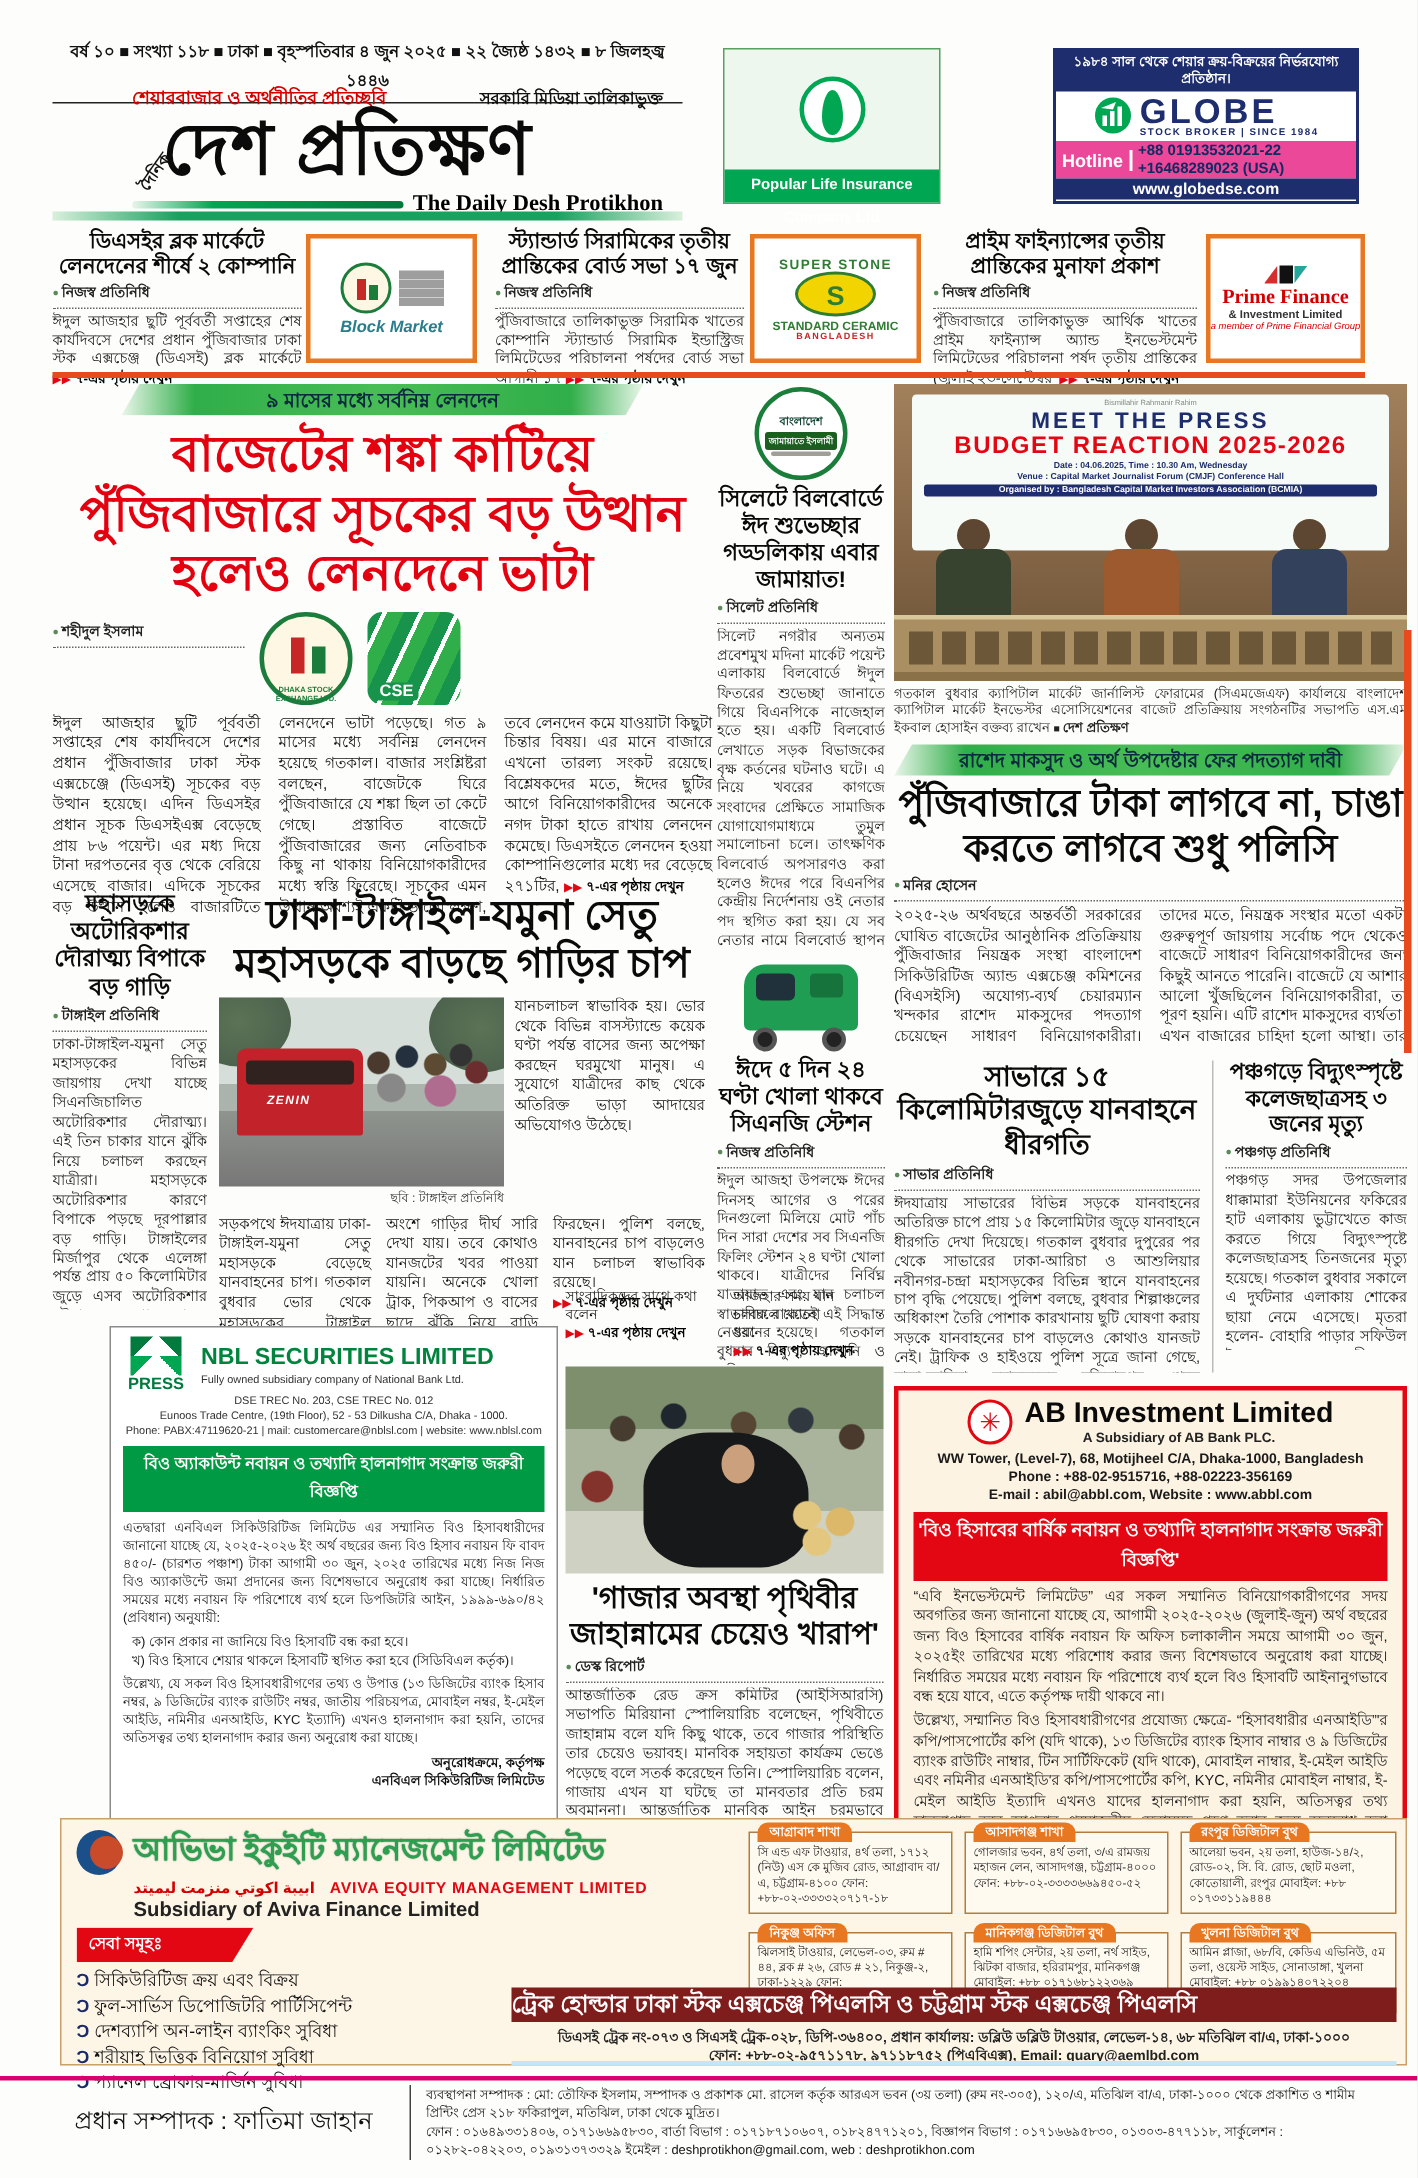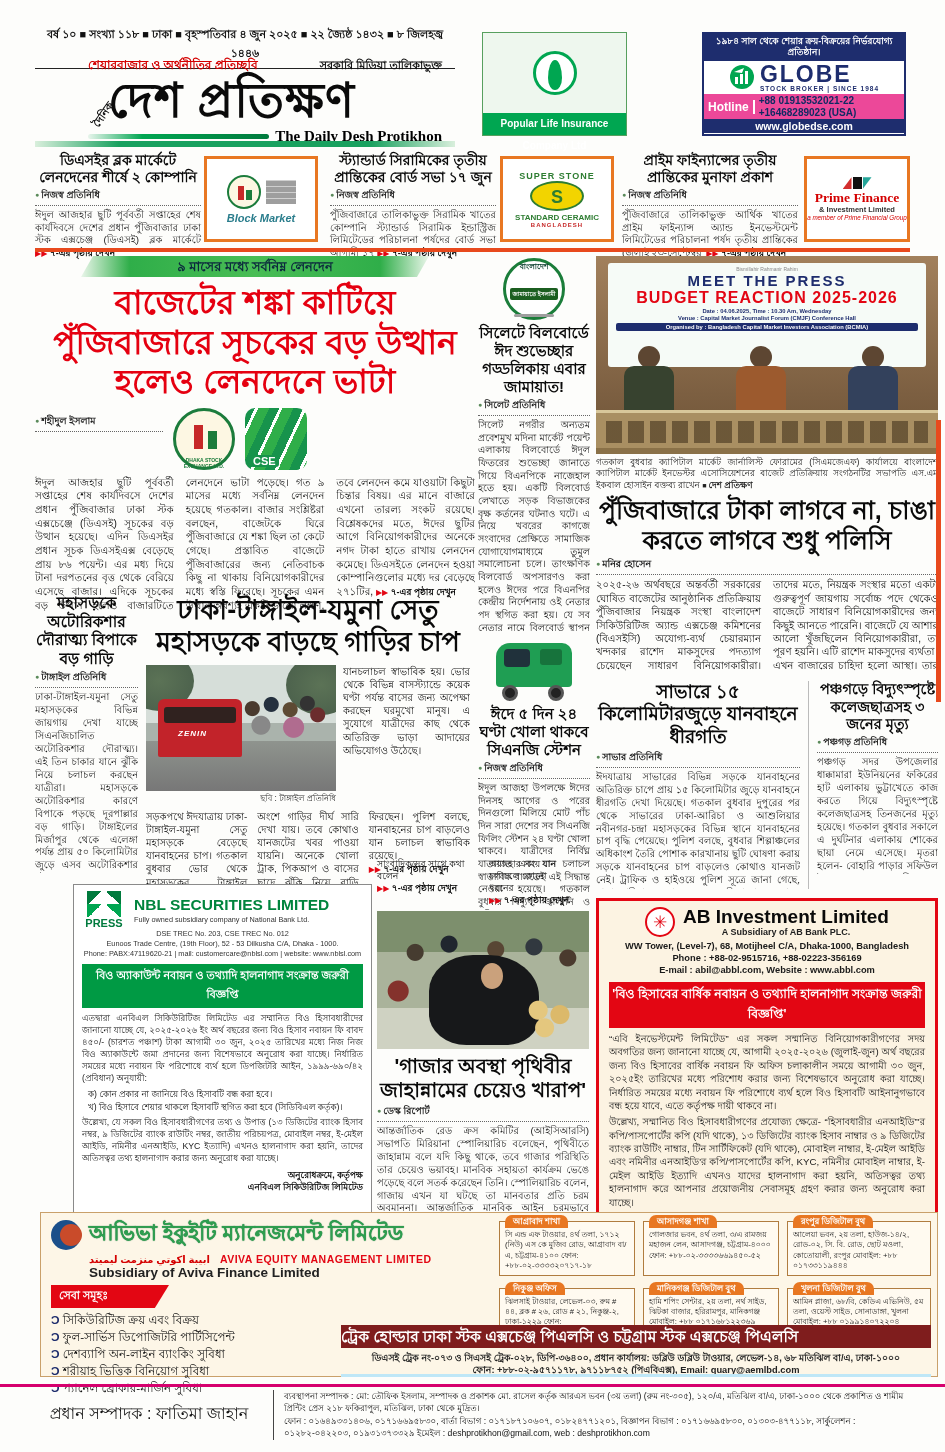--- a/index.html
+++ b/index.html
@@ -110,21 +110,21 @@
                     radial-gradient(circle at 76% 20%,#333 7px,transparent 8px),
                     radial-gradient(circle at 88% 42%,#6b2d2d 7px,transparent 8px),
                     radial-gradient(circle at 22% 62%,#888 9px,transparent 10px),
                     radial-gradient(circle at 60% 66%,#b06c8f 10px,transparent 11px);}
   .photo-credit{font-size:8.3px;color:#333;text-align:right;margin-top:1px;}
   .mid-colA{flex:1;font-size:9.9px;line-height:1.33;text-align:justify;height:140px;overflow:hidden;}
   .mid-body{margin-top:4px;column-count:3;column-gap:10px;font-size:9.9px;line-height:1.33;height:118px;}
   
   #mid-col{left:478px;top:258px;width:112px;}
   .jamaat{width:62px;height:62px;margin:0 auto 4px;border:3px solid #1b7d3a;border-radius:50%;background:#fff;
-          display:flex;flex-direction:column;align-items:center;justify-content:space-between;gap:1px;}
+          display:flex;flex-direction:column;align-items:center;justify-content:center;gap:1px;}
   .jm1{font-size:7.5px;font-weight:bold;color:#143;}
   .jm2{font-size:5.8px;font-weight:bold;color:#fff;background:#1b5e20;padding:1px 3px;border-radius:2px;}
   .jm3{width:70%;height:3px;background:#9e9e9e;border-radius:2px;}
   #mid-col .headline-blk{font-size:15px;}
   #mid-col .body{font-size:9.6px;}
   .sylhet-body{height:212px;}
   .rickshaw{width:92px;height:62px;margin:8px auto 4px;position:relative;}
   .rk-body{position:absolute;left:8px;top:4px;width:76px;height:44px;background:#1f9e53;border-radius:14px 10px 4px 4px;}
   .rk-body::before{content:"";position:absolute;left:8px;top:6px;width:26px;height:18px;background:#20313b;border-radius:4px;}
   .rk-body::after{content:"";position:absolute;right:10px;top:6px;width:22px;height:16px;background:#17733c;border-radius:3px;}
@@ -428,20 +428,21 @@
         <div class="bn5">Organised by : Bangladesh Capital Market Investors Association (BCMIA)</div>
       </div>
       <div class="person p1"></div>
       <div class="person p2"></div>
       <div class="person p3"></div>
       <div class="ptable"></div>
     </div>
     <div class="photo-caption">
       <span>গতকাল বুধবার ক্যাপিটাল মার্কেট জার্নালিস্ট ফোরামের (সিএমজেএফ) কার্যালয়ে বাংলাদেশ ক্যাপিটাল মার্কেট ইনভেস্টর এসোসিয়েশনের বাজেট প্রতিক্রিয়ায় সংগঠনটির সভাপতি এস.এম ইকবাল হোসাইন বক্তব্য রাখেন</span> <span class="credit">দেশ প্রতিক্ষণ</span>
     </div>
+    <div class="kicker">রাশেদ মাকসুদ ও অর্থ উপদেষ্টার ফের পদত্যাগ দাবী</div>
     <div class="headline-blk pol-headline">পুঁজিবাজারে টাকা লাগবে না, চাঙা করতে লাগবে শুধু পলিসি</div>
     <div class="byline">মনির হোসেন</div>
     <div class="dotted"></div>
     <div class="pol-body clamp jst">
       <span>২০২৫-২৬ অর্থবছরে অন্তর্বর্তী সরকারের ঘোষিত বাজেটের আনুষ্ঠানিক প্রতিক্রিয়ায় পুঁজিবাজার নিয়ন্ত্রক সংস্থা বাংলাদেশ সিকিউরিটিজ অ্যান্ড এক্সচেঞ্জ কমিশনের (বিএসইসি) অযোগ্য-ব্যর্থ চেয়ারম্যান খন্দকার রাশেদ মাকসুদের পদত্যাগ চেয়েছেন সাধারণ বিনিয়োগকারীরা। তাদের মতে, নিয়ন্ত্রক সংস্থার মতো একটা গুরুত্বপূর্ণ জায়গায় সর্বোচ্চ পদে থেকেও বাজেটে সাধারণ বিনিয়োগকারীদের জন্য কিছুই আনতে পারেনি।</span> <span>বাজেটে যে আশার আলো খুঁজছিলেন বিনিয়োগকারীরা, তা পূরণ হয়নি। এটি রাশেদ মাকসুদের ব্যর্থতা। এখন বাজারের চাহিদা হলো আস্থা। তার সাথে বাজারের চাহিদা হলো রাশেদ মাকসুদ এবং অর্থ উপদেষ্টার অপসারণ। তাদের অপসারণই হবে এই সরকারের ঈদ উপহার। গতকাল বুধবার ক্যাপিটাল মার্কেট জার্নালিস্ট ফোরামের (সিএমজেএফ) কার্যালয়ে বাংলাদেশ ক্যাপিটাল মার্কেট ইনভেস্টর এসোসিয়েশনের বাজেট প্রতিক্রিয়ায় সংগঠনটির সভাপতি এস.এম ইকবাল হোসাইন এসব কথা বলেন। তিনি বলেন,</span>
       
     </div>
     <div class="stories-row">
       <div id="savar">
         <div class="headline-blk">সাভারে ১৫ কিলোমিটারজুড়ে যানবাহনে ধীরগতি</div>

